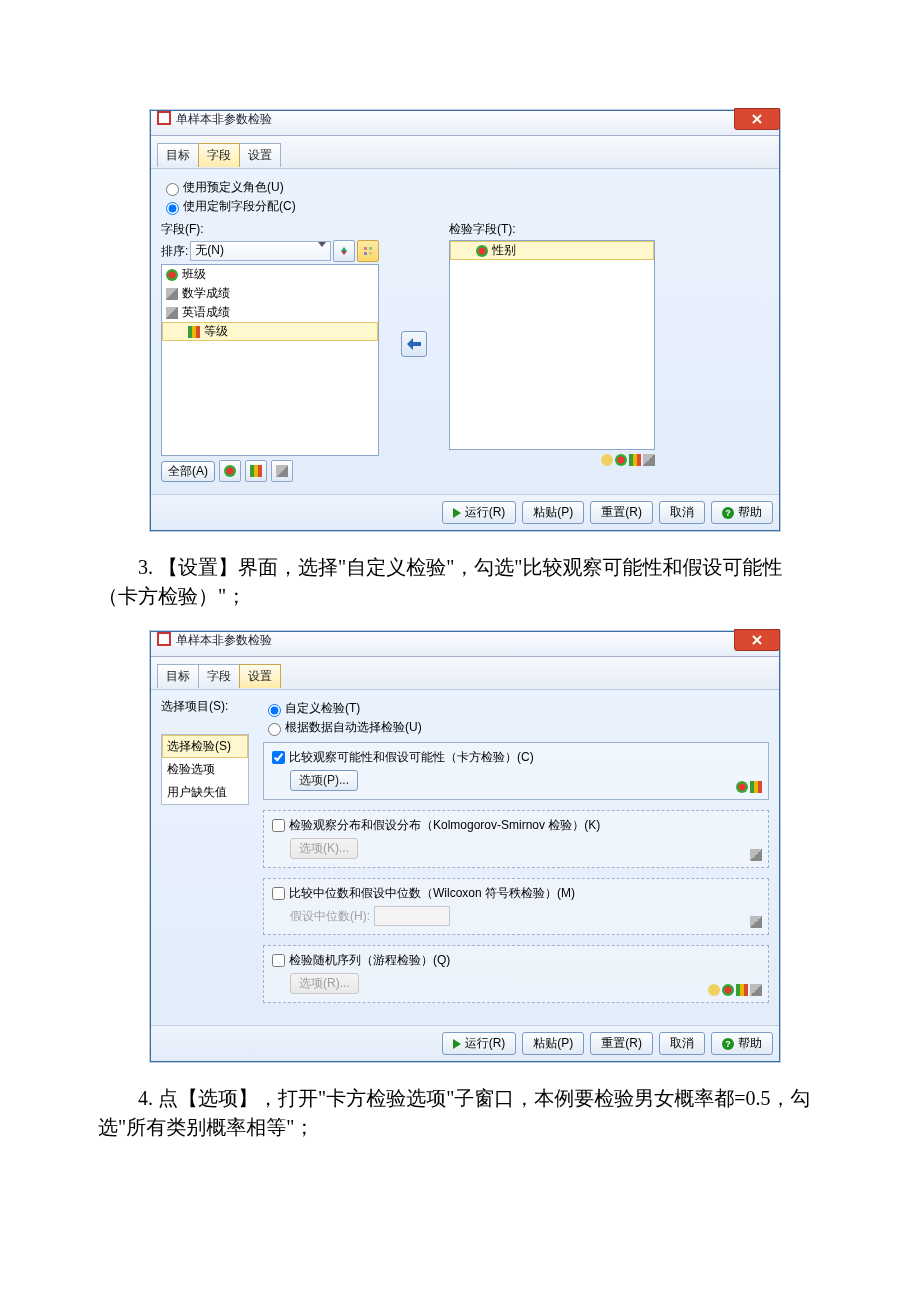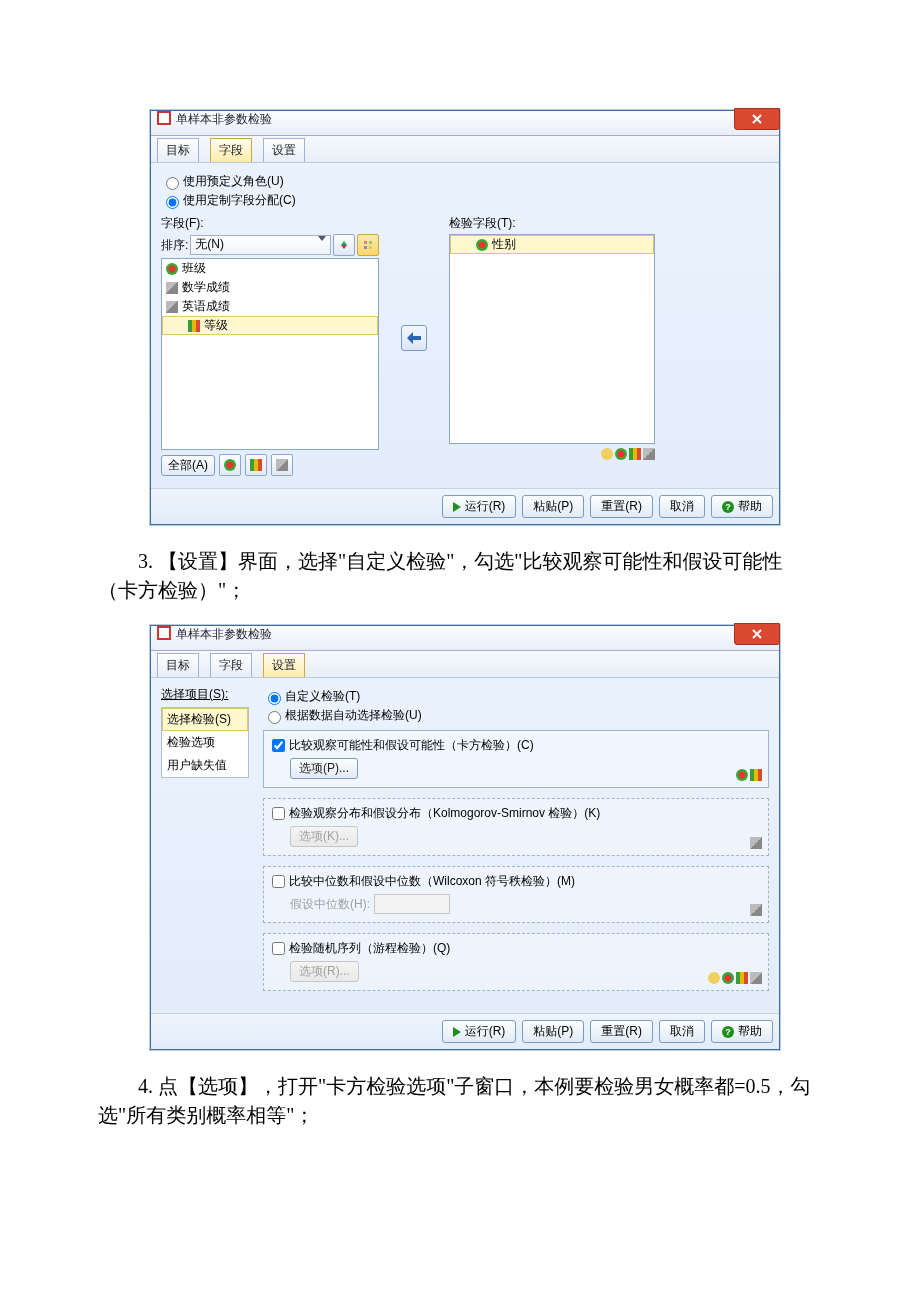--- a/index.html
+++ b/index.html
@@ -48,26 +48,26 @@
     width:44px; height:20px;
     background:#d9482f;
     border:1px solid #a13322;
     border-radius:0 0 3px 3px;
     display:flex;align-items:center;justify-content:center;
     color:#fff;
   }
   .closebtn svg { width:10px;height:10px; }
   .tabs {
     background: linear-gradient(#f6f9fd, #e8eef7);
-    padding: 0 6px 0 6px;
+    padding: 6px 6px 0 6px;
     border-bottom: 1px solid #b9c9de;
     display:flex;
-    gap:12px;
+    gap:0;
     height:26px;
-    align-items:center;
+    align-items:flex-start;
   }
   .tab {
     border:1px solid #9fb3cf;
     border-bottom:none;
     background:linear-gradient(#fefefe,#e7eef8);
     padding:3px 8px;
     margin-right:-1px;
     color:#222;
     position:relative;
     top:1px;
@@ -222,21 +222,21 @@
     z-index:0;
     height:0;
     overflow:visible;
     font-family:Arial,sans-serif;
   }
   .content2{
     background: linear-gradient(#eaf2fd, #e3edfa);
     padding: 8px 10px 12px 10px;
     display:flex;
   }
-  .select-label{margin-bottom:4px;text-decoration:underline;}
+  .select-label{margin-bottom:19px;}
 </style>
 </head>
 <body>
 
 <div class="page">
 
   <div class="dialog">
     <div class="titlebar">
       <span class="ico"></span>
       <span class="title">单样本非参数检验</span>

